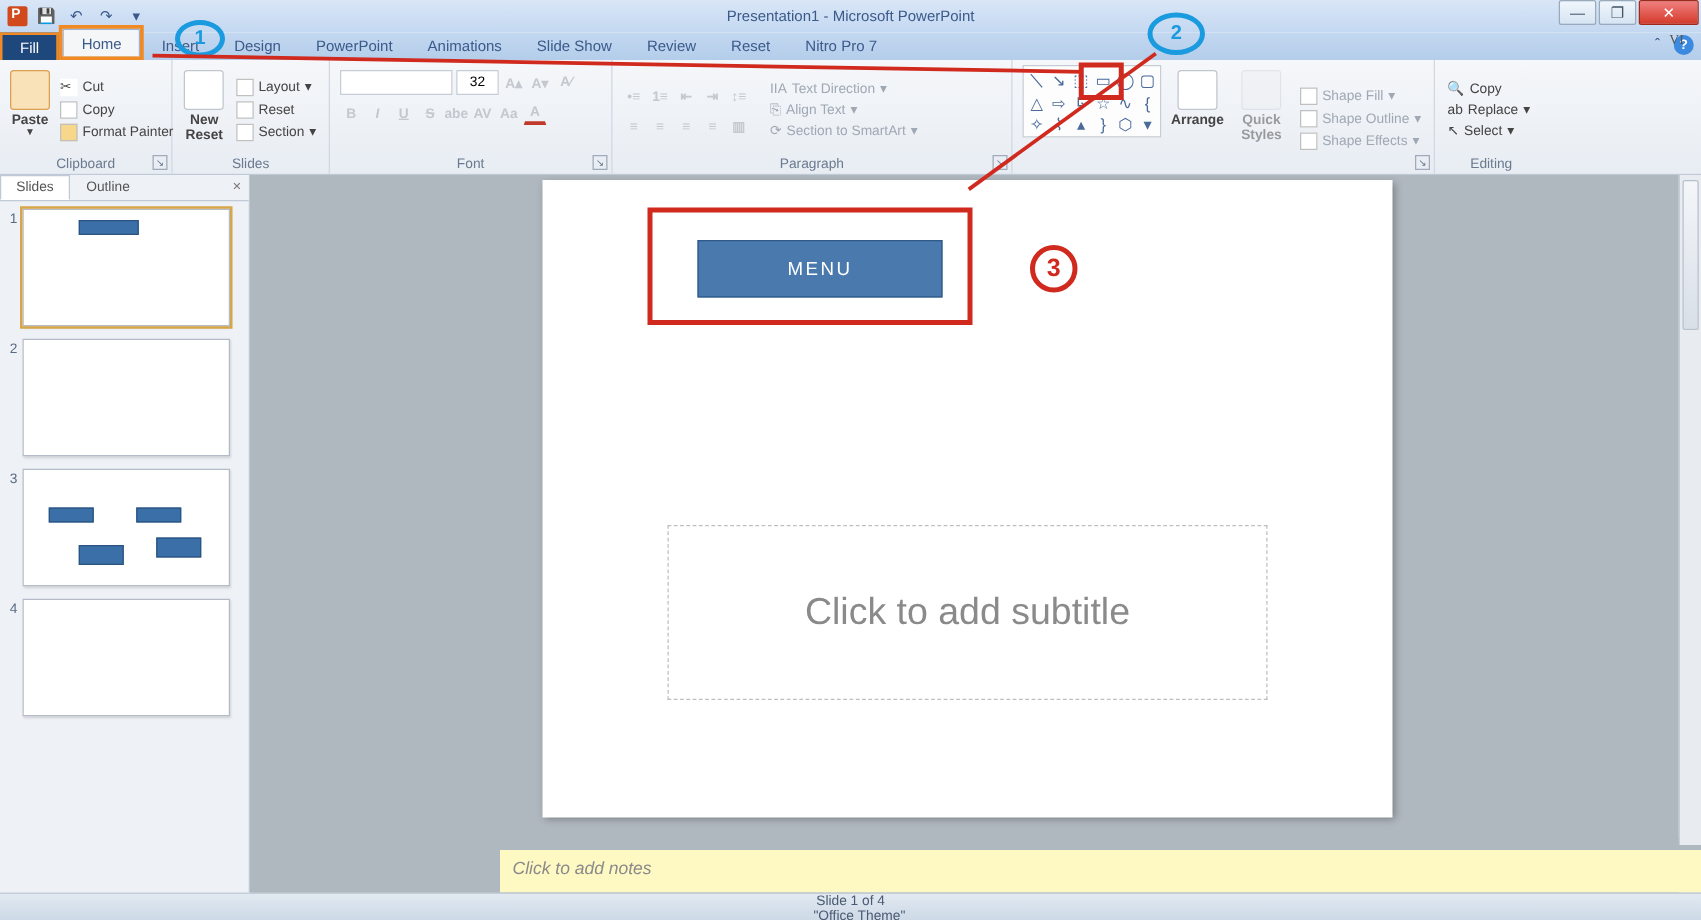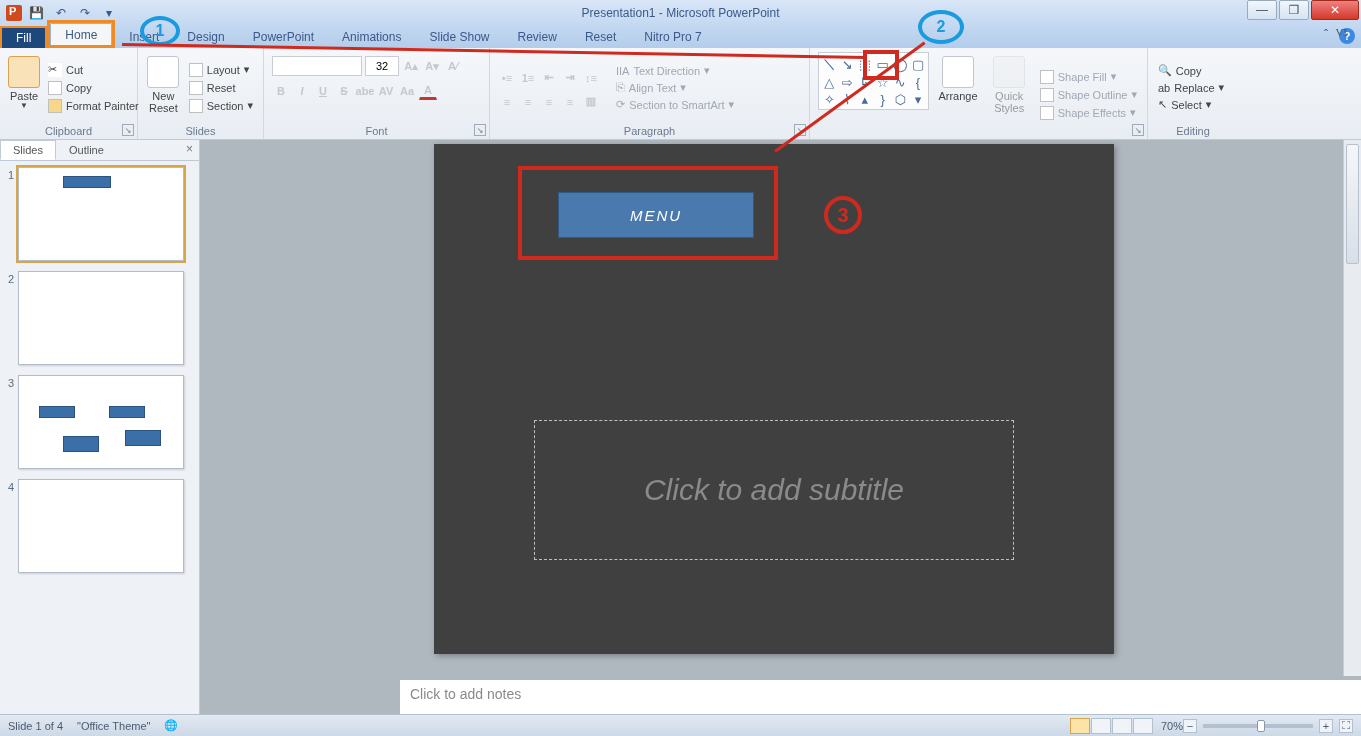--- a/index.html
+++ b/index.html
@@ -27,21 +27,21 @@
 .min-ribbon{width:14px;height:14px;display:flex;align-items:center;justify-content:center;}
 .roman6{position:absolute; right:14px; top:26px; font-family:serif; font-size:11px; color:#555;}
 
 
 .ribbon { height: 92px; background: linear-gradient(#f5f7fa,#e8edf3); border-bottom: 1px solid #c0cad6; display: flex; }
 .group { border-right: 1px solid #d0d8e2; padding: 4px 8px 2px 8px; display: flex; flex-direction: column; justify-content: space-between; position:relative;}
 .group-label { text-align: center; color: #6a7a8f; font-size: 11px; padding-top: 2px; }
 .group-body { display: flex; gap: 6px; flex: 1; }
 .big-btn { display: flex; flex-direction: column; align-items: center; justify-content: flex-start; width: 40px; padding-top: 4px; cursor:pointer; }
 .big-btn .icon-lg { width: 32px; height: 32px; background: #f9e1b8; border: 1px solid #dca050; border-radius: 3px; margin-bottom: 2px; position:relative;}
-.big-btn span { font-size: 11px; color: #444; text-align:center; line-height:1.1;}
+.big-btn span { font-size: 11px; color: #444; text-align:center; line-height:1.1;font-weight:bold;}
 .col { display: flex; flex-direction: column; gap: 2px; justify-content: center; }
 .small-btn { display: flex; align-items: center; gap: 4px; font-size: 11px; color: #444; padding: 1px 2px; cursor:pointer; white-space:nowrap;}
 .small-btn.disabled { color: #a0a8b4; }
 .icon-sm { width: 14px; height: 14px; border: 1px solid #c0c0c0; background: #fff; display:inline-block;}
 .icon-sm.cut{border:none;}
 .font-name{width:90px;height:20px;border:1px solid #c6cdd6;background:#fff;font-size:11px;padding:0 4px;color:#aaa;}
 .font-size{width:34px;height:20px;border:1px solid #c6cdd6;background:#fff;font-size:11px;padding:0 4px;text-align:center;}
 .btn-row{display:flex;gap:3px;align-items:center;}
 .mini{width:18px;height:18px;border:1px solid transparent;display:flex;align-items:center;justify-content:center;color:#888;font-size:11px;font-weight:bold;cursor:pointer;}
 .mini.disabled{color:#c4c8cf;}
@@ -59,37 +59,37 @@
 .thumbs{flex:1;overflow:auto;padding:6px 0 6px 2px;}
 .thumb-row{display:flex;align-items:flex-start;gap:4px;margin-bottom:10px;}
 .thumb-num{width:12px;text-align:right;color:#5a6b82;font-size:11px;padding-top:2px;}
 .thumb{width:166px;height:94px;background:#fff;border:1px solid #b3bcc8;box-shadow:1px 1px 2px rgba(0,0,0,.15);position:relative;}
 .thumb.selected{outline:2px solid #d6a648;}
 .thumb .mini-shape{position:absolute;background:#3b6fa8;border:1px solid #2a537f;}
 
 .editor{flex:1;position:relative;overflow:hidden;background:#b0b8bf;}
 .vscroll{position:absolute;top:0;right:0;bottom:0;width:18px;background:#e8ebef;border-left:1px solid #c6cdd6;}
 .vscroll .sthumb{position:absolute;left:2px;right:2px;top:4px;height:120px;background:linear-gradient(#f4f6f9,#d8dfe7);border:1px solid #b7c1ce;border-radius:2px;}
-.slide-canvas{position:absolute;left:234px;top:4px;width:680px;height:510px;background:#404040;box-shadow:2px 2px 6px rgba(0,0,0,.3);font-style:italic;}
+.slide-canvas{position:absolute;left:234px;top:4px;width:680px;height:510px;background:#ffffff;box-shadow:2px 2px 6px rgba(0,0,0,.3);}
 .placeholder{position:absolute;border:1px dashed #bfbfbf;color:#8a8a8a;display:flex;align-items:center;justify-content:center;text-align:center;}
 .ph-title{left:56px;top:162px;width:570px;height:104px;font-size:30px;}
 .ph-sub{left:100px;top:276px;width:480px;height:140px;font-size:30px;}
 .menu-shape{position:absolute;left:124px;top:48px;width:196px;height:46px;background:#4a79ad;border:1px solid #2f5a88;color:#fff;display:flex;align-items:center;justify-content:center;font-size:15px;letter-spacing:2px;}
 
-.notes-pane{position:absolute;left:200px;right:0;bottom:0;height:38px;background:#ffffff;border-top:4px solid #b0b8bf;padding:6px 10px;color:#8a8a8a;font-size:14px;}
+.notes-pane{position:absolute;left:200px;right:0;bottom:0;height:38px;background:#fef9c3;border-top:4px solid #b0b8bf;padding:6px 10px;color:#8a8a8a;font-size:14px;font-style:italic;}
 .splitter{position:absolute;left:200px;right:18px;bottom:38px;height:6px;background:#b0b8bf;cursor:row-resize;}
 
 
 .circle-ann{position:absolute;border:4px solid #1a9adf;border-radius:50%;display:flex;align-items:center;justify-content:center;color:#1a9adf;font-weight:bold;font-size:16px;pointer-events:none;}
 .redbox{position:absolute;border:4px solid #d02a1f;pointer-events:none;}
 .redcircle{position:absolute;border:4px solid #d02a1f;border-radius:50%;display:flex;align-items:center;justify-content:center;color:#d02a1f;font-weight:bold;font-size:20px;pointer-events:none;}
 .ann-line{position:absolute;height:3px;background:#d02a1f;transform-origin:left center;pointer-events:none;}
 
 
-.statusbar{height:22px;background:linear-gradient(#e2e9f1,#cdd9e7);border-top:1px solid #b2c0d0;display:flex;align-items:center;padding:0 8px;font-size:11px;color:#4a5a70;}
+.statusbar{height:22px;background:linear-gradient(#e2e9f1,#cdd9e7);border-top:1px solid #b2c0d0;display:flex;align-items:center;padding:0 8px;font-size:11px;color:#4a5a70;flex-direction:column;}
 .statusbar .spacer{flex:1;}
 .view-btns{display:flex;gap:1px;margin-right:8px;}
 .view-btn{width:20px;height:16px;border:1px solid #b2c0d0;background:#f0f4f8;cursor:pointer;}
 .view-btn.active{background:#fce4a8;border-color:#d6a648;}
 .zoom-slider{width:110px;height:4px;background:#b2c0d0;position:relative;margin:0 6px;}
 .zoom-slider .zthumb{position:absolute;left:54px;top:-4px;width:8px;height:12px;background:#fff;border:1px solid #8a98aa;border-radius:2px;}
 .zoom-end{width:14px;height:14px;border:1px solid #b2c0d0;background:#f0f4f8;display:flex;align-items:center;justify-content:center;cursor:pointer;}
 </style>
 </head>
 <body>

